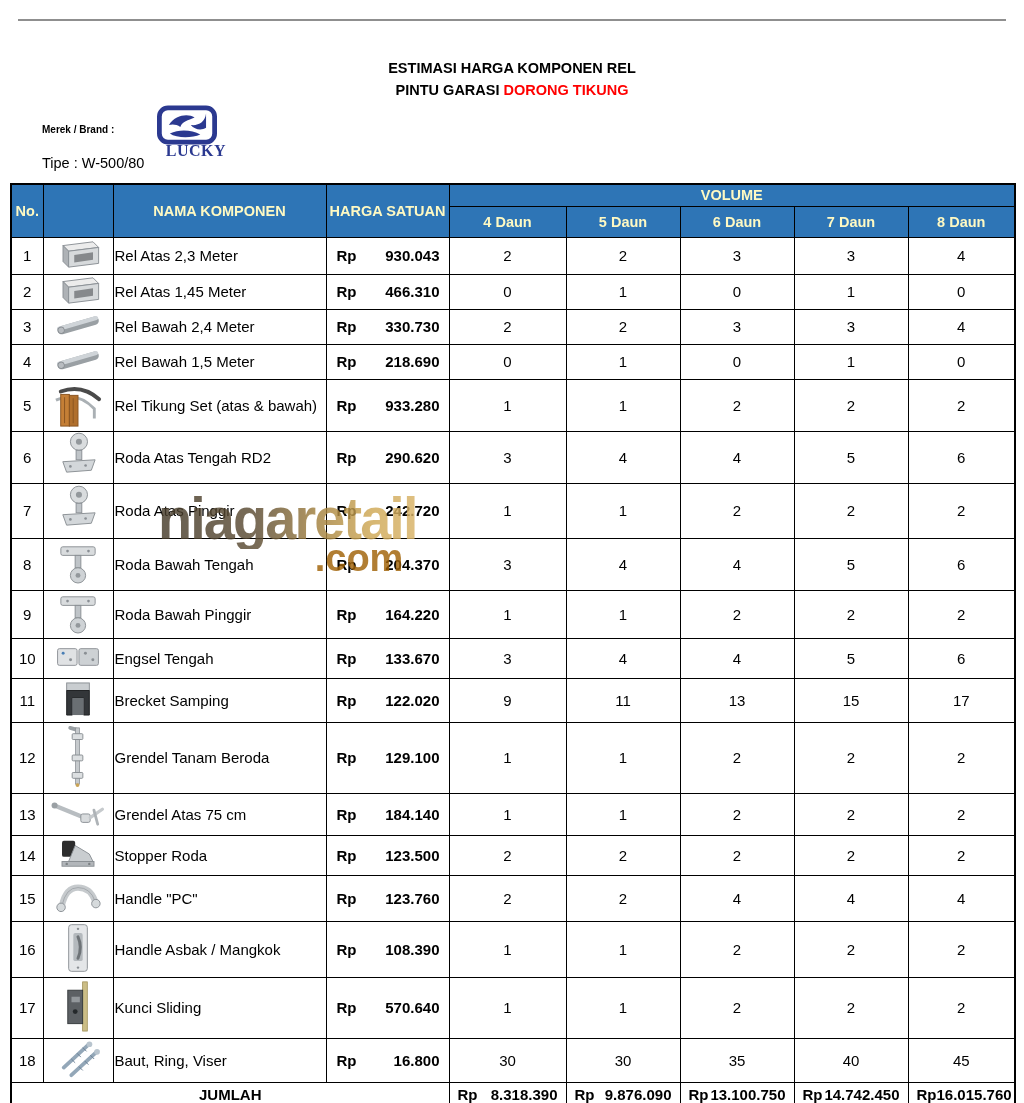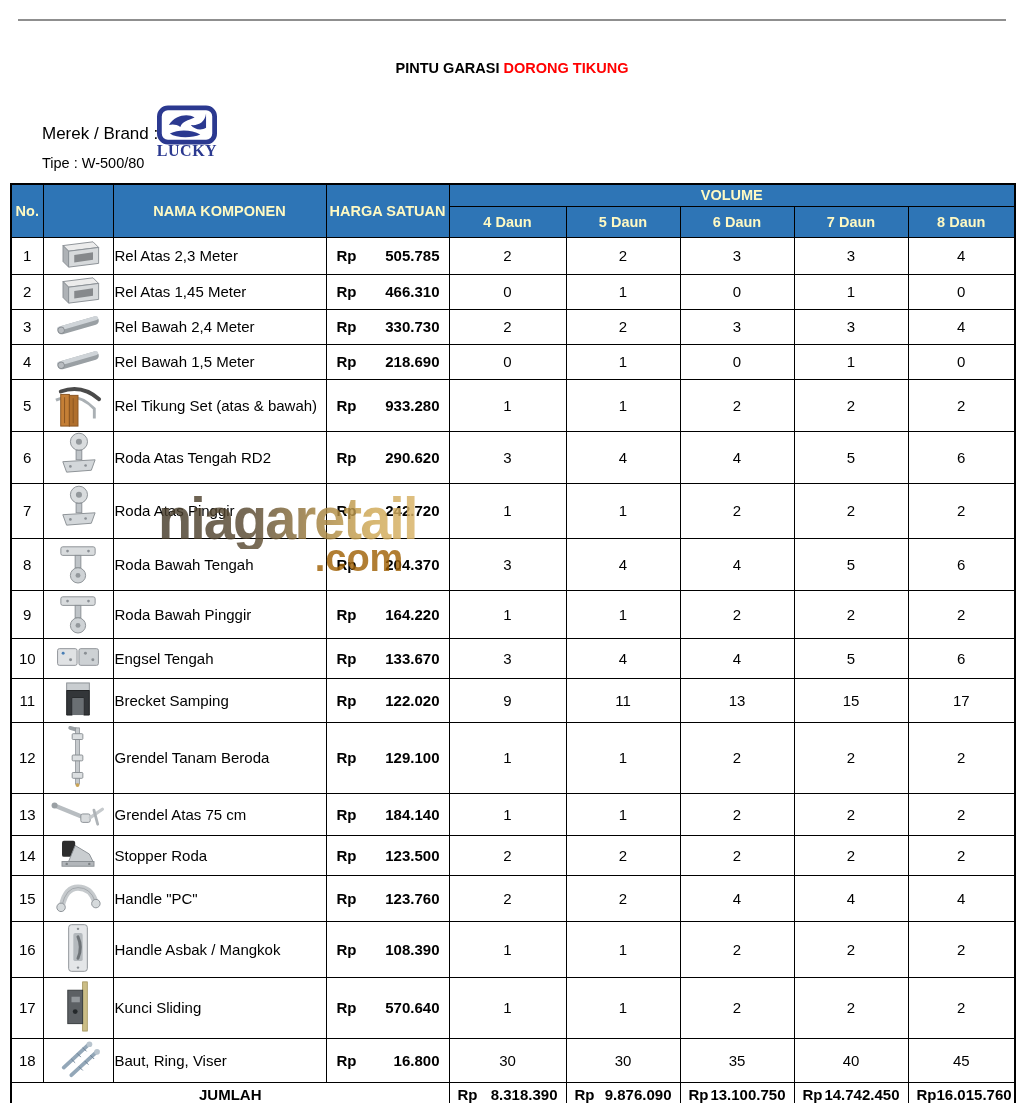--- a/index.html
+++ b/index.html
@@ -15,25 +15,25 @@
   }
   .top-rule {
     position: absolute; left: 18px; top: 19px;
     width: 988px; height: 2px; background: #8f8f8f;
   }
   .title-block {
     position: absolute; left: 0; top: 57px; width: 1024px;
     text-align: center; font-weight: bold; font-size: 14.5px; line-height: 22px;
   }
   .red { color: var(--highlight-red); }
-  .brand-label { position: absolute; left: 42px; top: 124px; font-weight: normal; font-size: 17px; }
+  .brand-label { position: absolute; left: 42px; top: 124px; font-weight: bold; font-size: 10px; }
   .tipe-label  { position: absolute; left: 42px; top: 155px; font-weight: normal; font-size: 14.5px; }
   .logo { position: absolute; left: 156px; top: 105px; width: 62px; height: 40px; color: var(--logo-blue); }
   .logo-text {
-    position: absolute; left: 148px; top: 142px; width: 78px; text-align: center;
+    position: absolute; left: 148px; top: 142px; width: 78px; text-align: right;
     font-family: "Liberation Serif", serif; font-weight: bold; font-size: 16px;
     color: var(--logo-blue); letter-spacing: 0.5px;
   }
   table.main-table {
     position: absolute; left: 10px; top: 183px; width: 1004px;
     border-collapse: collapse; table-layout: fixed;
     border: 2.5px solid #000;
   }
   .main-table th, .main-table td { border: 1.5px solid #000; overflow: hidden; }
   .main-table thead th {
@@ -70,20 +70,21 @@
   }
 </style>
 </head>
 <body>
 
 <div class="page">
 
   <div class="top-rule"></div>
 
   <div class="title-block">
+    <div>ESTIMASI HARGA KOMPONEN REL</div>
     <div><span>PINTU GARASI </span><span class="red">DORONG TIKUNG</span></div>
   </div>
 
   <div class="brand-label">Merek / Brand :</div>
 
   <svg class="logo" viewBox="0 0 64 42">
     <rect x="3" y="3" width="58" height="36" rx="9" fill="#fff" stroke="currentColor" stroke-width="5"></rect>
     <path d="M13 21 C20 10 33 9 40 13 C33 16 27 17 25 23 C21 20 16 20 13 21 Z" fill="currentColor"></path>
     <path d="M52 9 C51 18 44 22 36 21 C40 26 47 27 52 24 Z" fill="currentColor"></path>
     <path d="M14 30 C24 25 37 26 46 31 C37 35 21 35 14 30 Z" fill="currentColor"></path>
@@ -128,21 +129,21 @@
                 <polygon points="8,7 40,3 46,9 14,13" fill="#ececec" stroke="#8a8f94" stroke-width="1"></polygon>
                 <polygon points="8,7 14,13 14,30 8,24" fill="#aeb2b6" stroke="#8a8f94" stroke-width="1"></polygon>
                 <polygon points="14,13 46,9 46,26 14,30" fill="#d7dadc" stroke="#8a8f94" stroke-width="1"></polygon>
                 <polygon points="20,17 40,14 40,22 20,25" fill="#86898c"></polygon>
               </svg>
             </span></td>
           <td class="cell-name">Rel Atas 2,3 Meter</td>
           <td class="cell-price">
             <div class="price-wrap">
               <span>Rp</span>
-              <span>505.785</span>
+              <span>930.043</span>
             </div>
           </td>
           <td class="cell-qty">2</td>
           <td class="cell-qty">2</td>
           <td class="cell-qty">3</td>
           <td class="cell-qty">3</td>
           <td class="cell-qty">4</td>
         </tr>
         <tr style="height: 35px;">
           <td class="cell-no">2</td>

